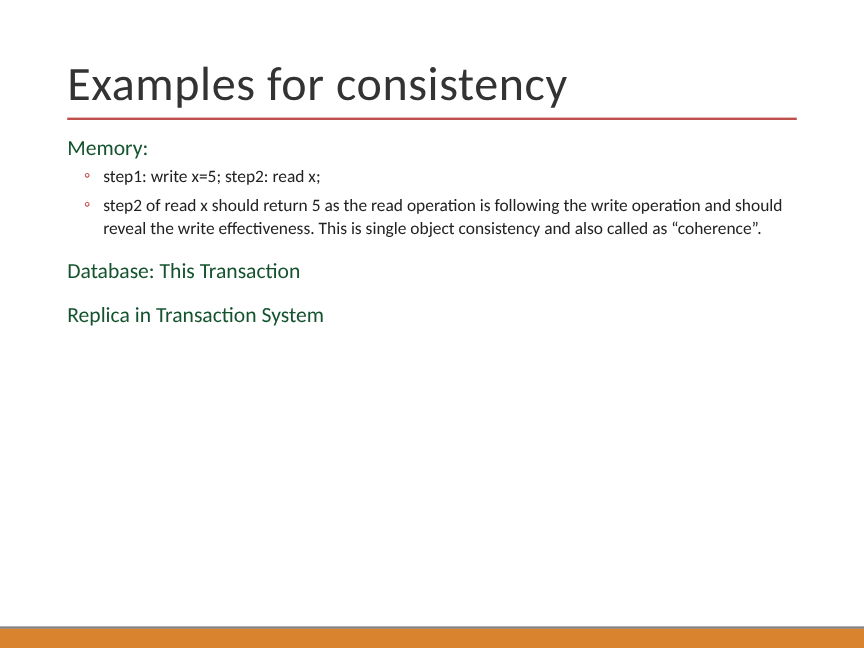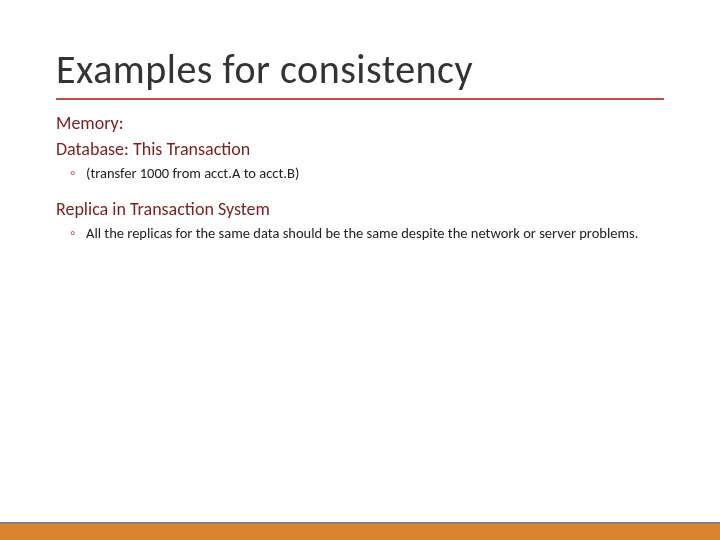--- a/index.html
+++ b/index.html
@@ -24,21 +24,21 @@
   }
   .title-underline {
     height: 2px;
     background: #c0504d;
     margin-top: 6px;
     margin-bottom: 12px;
   }
   .section-heading {
     font-size: 18px;
     font-weight: 400;
-    color: #7f1d1d;
+    color: #14532d;
     margin-top: 4px;
     margin-bottom: 4px;
   }
   .bullets {
     list-style: none;
     padding-left: 18px;
     margin-bottom: 14px;
   }
   .bullets li {
     position: relative;
@@ -77,34 +77,34 @@
 </head>
 <body>
 
 <div class="slide">
 
   <h1 class="title">Examples for consistency</h1>
   <div class="title-underline"></div>
 
   <div>
     <div class="section-heading">Memory:</div>
+    <ul class="bullets">
+      <li>step1: write x=5; step2: read x;</li>
+      <li>step2 of read x should return 5 as the read operation is following the write operation and should reveal the write effectiveness. This is single object consistency and also called as “coherence”.</li>
+    </ul>
   </div>
 
   <div>
     <div class="section-heading">Database: This Transaction</div>
     <ul class="bullets">
-      <li>(transfer 1000 from acct.A to acct.B)</li>
     </ul>
   </div>
 
   <div>
     <div class="section-heading">Replica in Transaction System</div>
-    <ul class="bullets">
-      <li>All the replicas for the same data should be the same despite the network or server problems.</li>
-    </ul>
   </div>
 
   <div class="footer-bar">
     <div class="footer-line"></div>
     <div class="footer-main"></div>
   </div>
 
 </div>
 
 </body></html>

